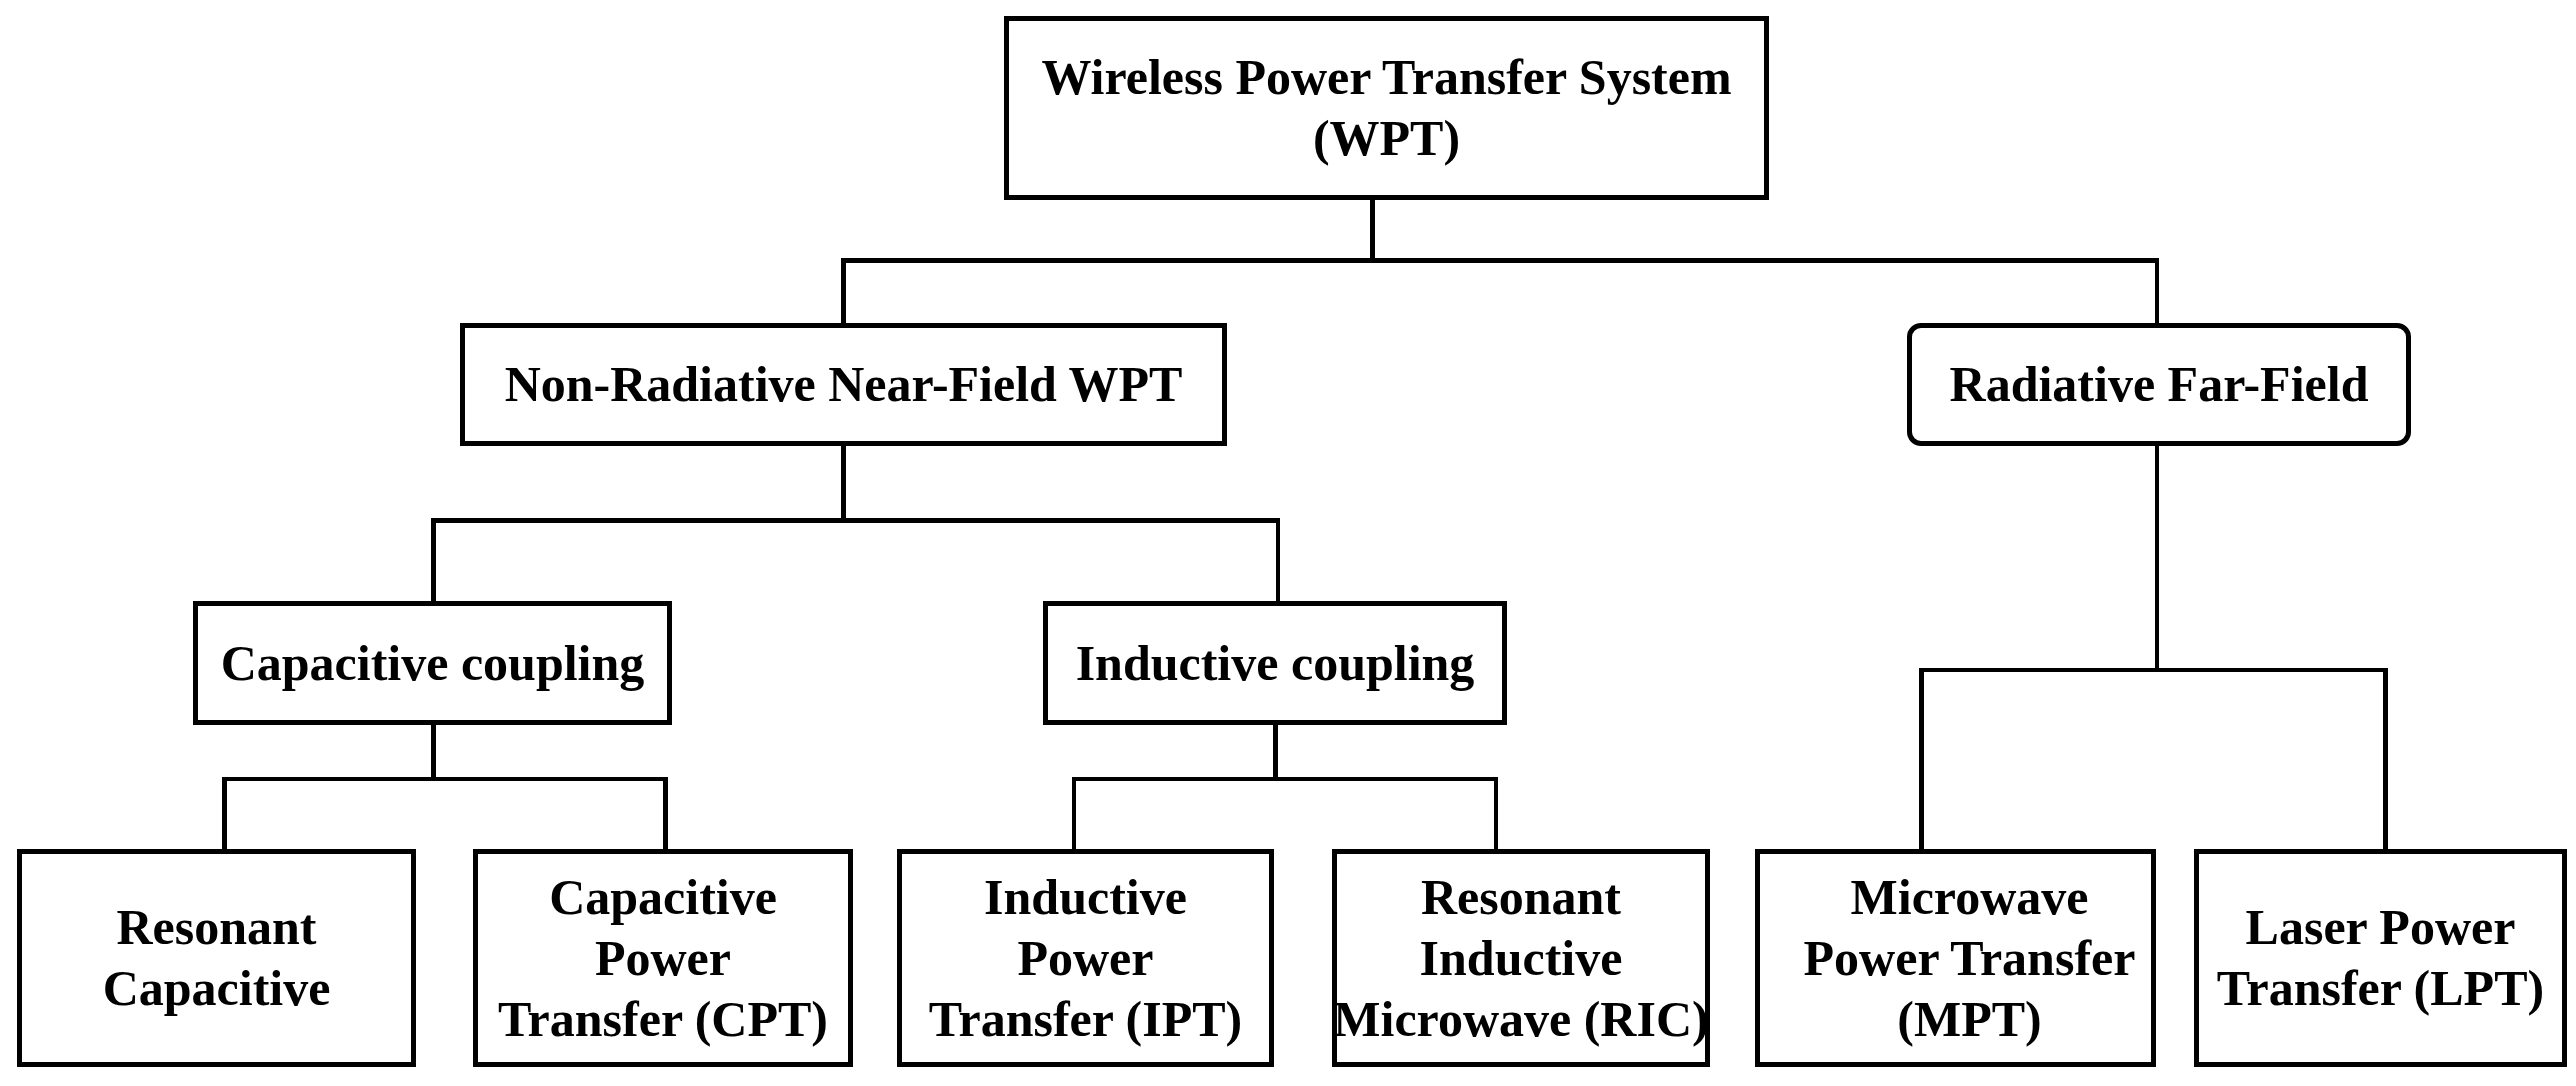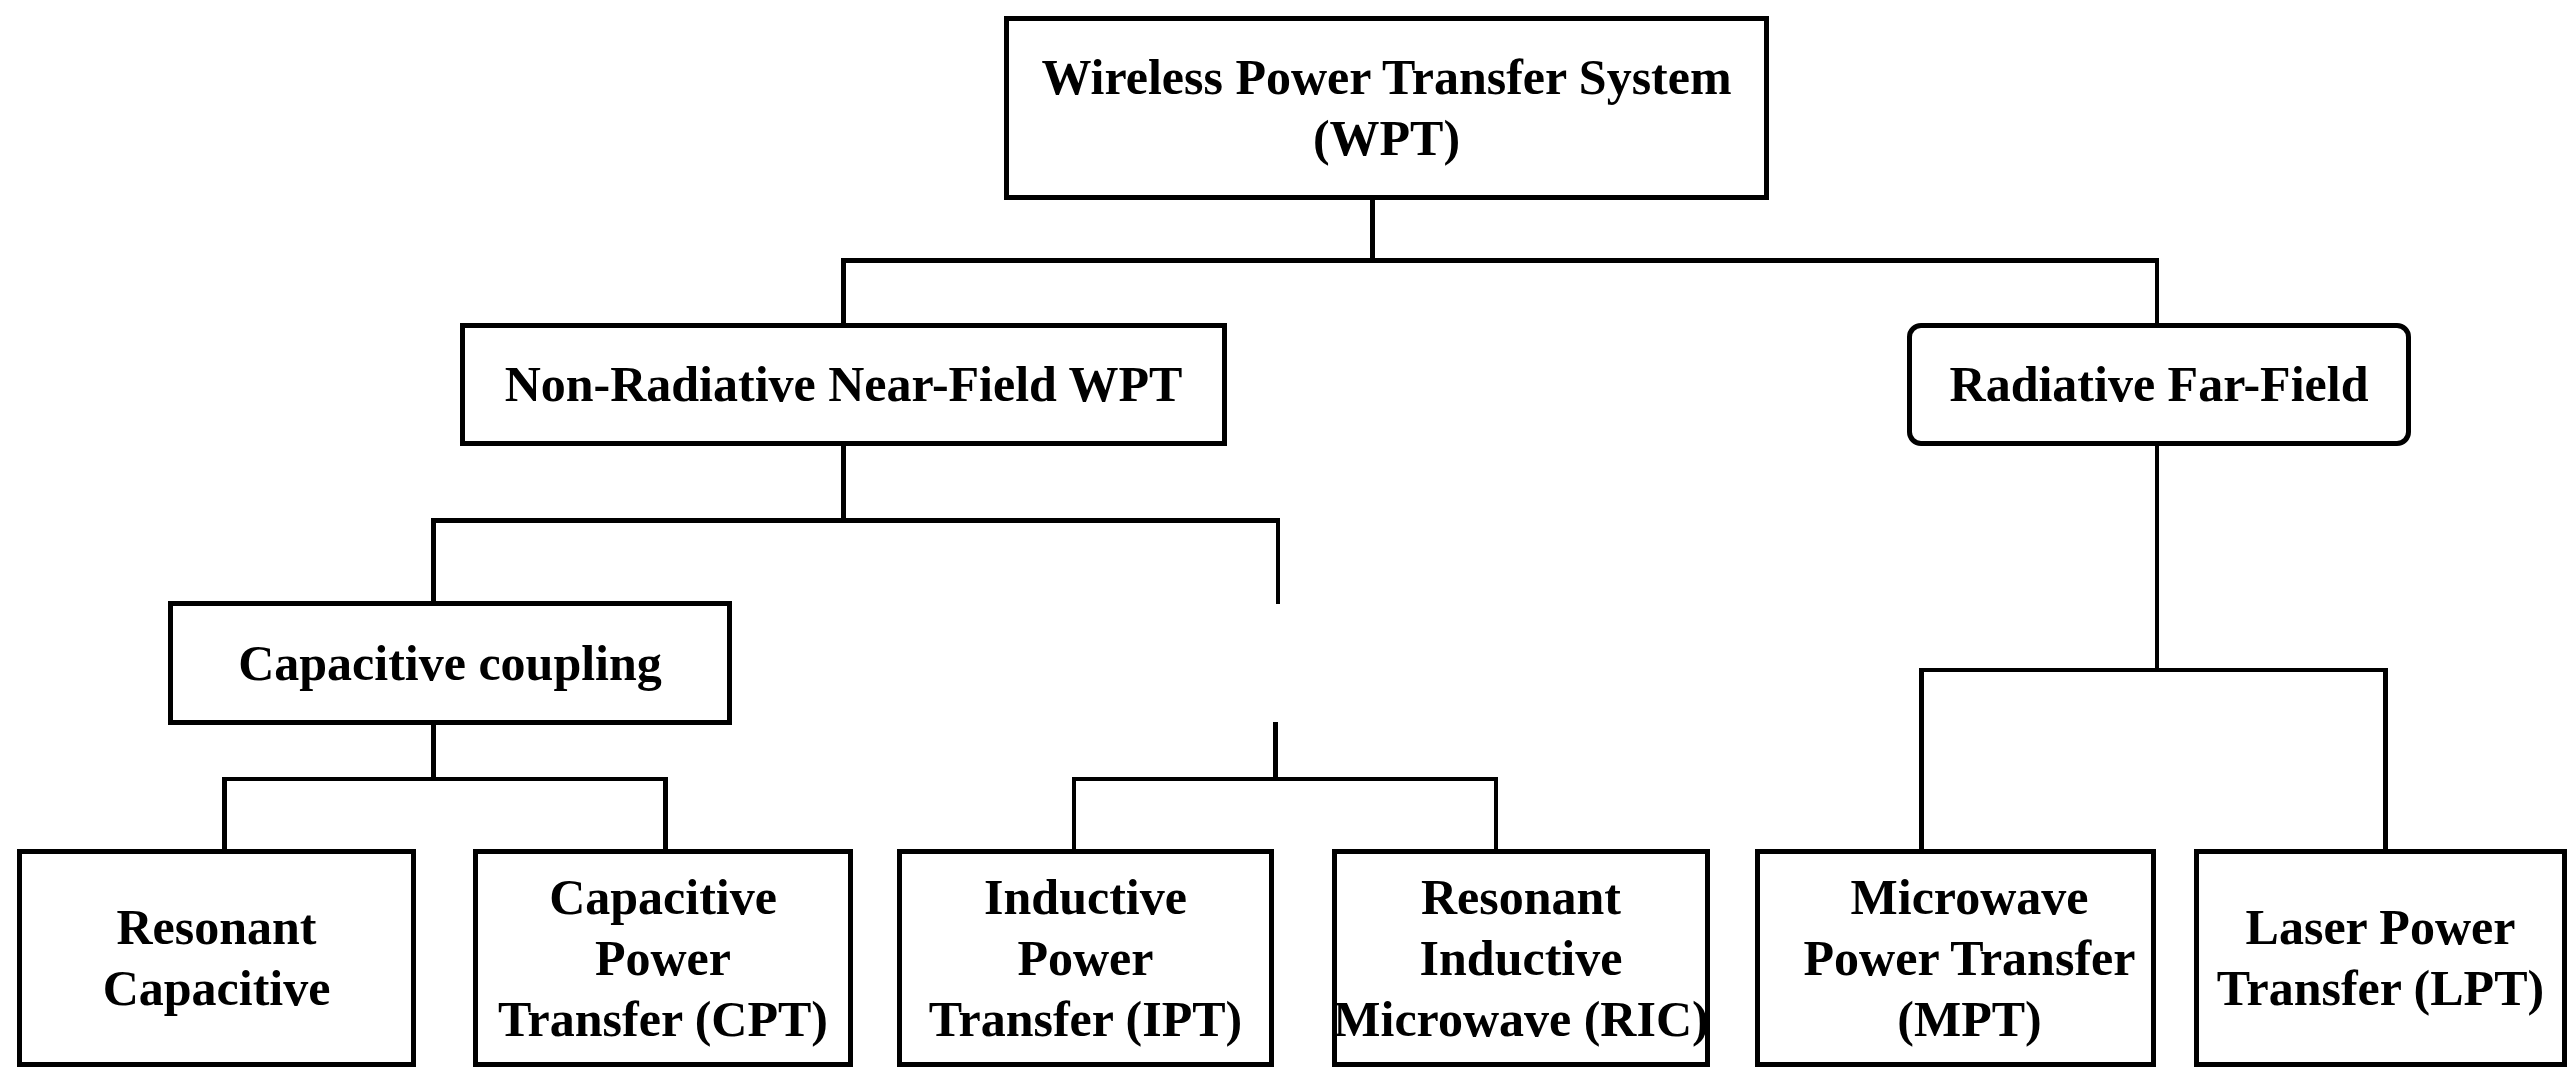--- a/index.html
+++ b/index.html
@@ -41,21 +41,21 @@
     font-size: 50px;
     line-height: 1.22;
   }
   .node .line {
     white-space: nowrap;
   }
   
   .n-wpt       { left: 1004px; top: 16px;   width: 765px; height: 184px; }
   .n-nonrad    { left: 460px;  top: 323px;  width: 767px; height: 123px; }
   .n-radiative { left: 1907px; top: 323px;  width: 504px;  height: 123px; border-radius: 14px; }
-  .n-cap       { left: 168px;  top: 601px;  width: 564px;  height: 124px; }
+  .n-cap       { left: 193px;  top: 601px;  width: 479px;  height: 124px; }
   .n-ind       { left: 1043px; top: 601px;  width: 464px;  height: 124px; }
   .n-rcc       { left: 17px;   top: 849px; width: 399px;  height: 218px; }
   .n-cpt       { left: 473px;  top: 849px; width: 380px;  height: 218px; }
   .n-ipt       { left: 897px; top: 849px; width: 377px;  height: 218px; }
   .n-ric       { left: 1332px; top: 849px; width: 378px;  height: 218px; }
   .n-mpt       { left: 1755px; top: 849px; width: 401px;  height: 218px; padding-left: 28px; }
   .n-lpt       { left: 2194px; top: 849px; width: 373px;  height: 218px; }
 </style>
 </head>
 <body>
@@ -100,20 +100,23 @@
   </div>
 
   <div class="node n-radiative">
     <div class="line">Radiative Far-Field</div>
   </div>
 
   <div class="node n-cap">
     <div class="line">Capacitive coupling</div>
   </div>
 
+  <div class="node n-ind">
+    <div class="line">Inductive coupling</div>
+  </div>
 
   <div class="node n-rcc">
     <div class="line">Resonant</div>
     <div class="line">Capacitive</div>
   </div>
 
   <div class="node n-cpt">
     <div class="line">Capacitive</div>
     <div class="line">Power</div>
     <div class="line">Transfer (CPT)</div>

